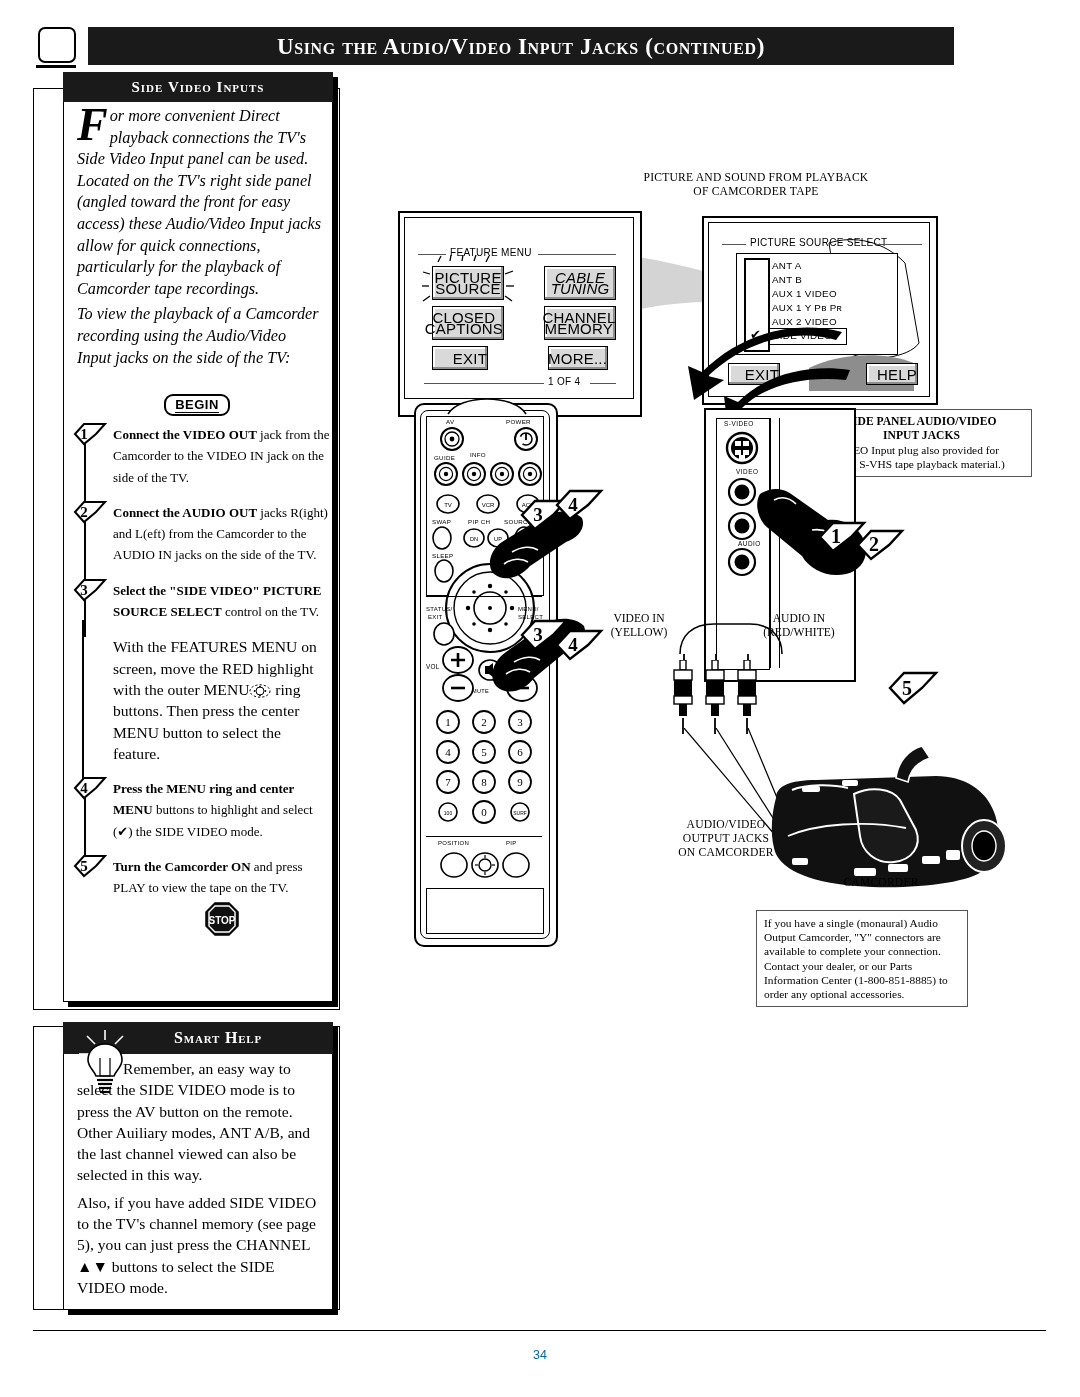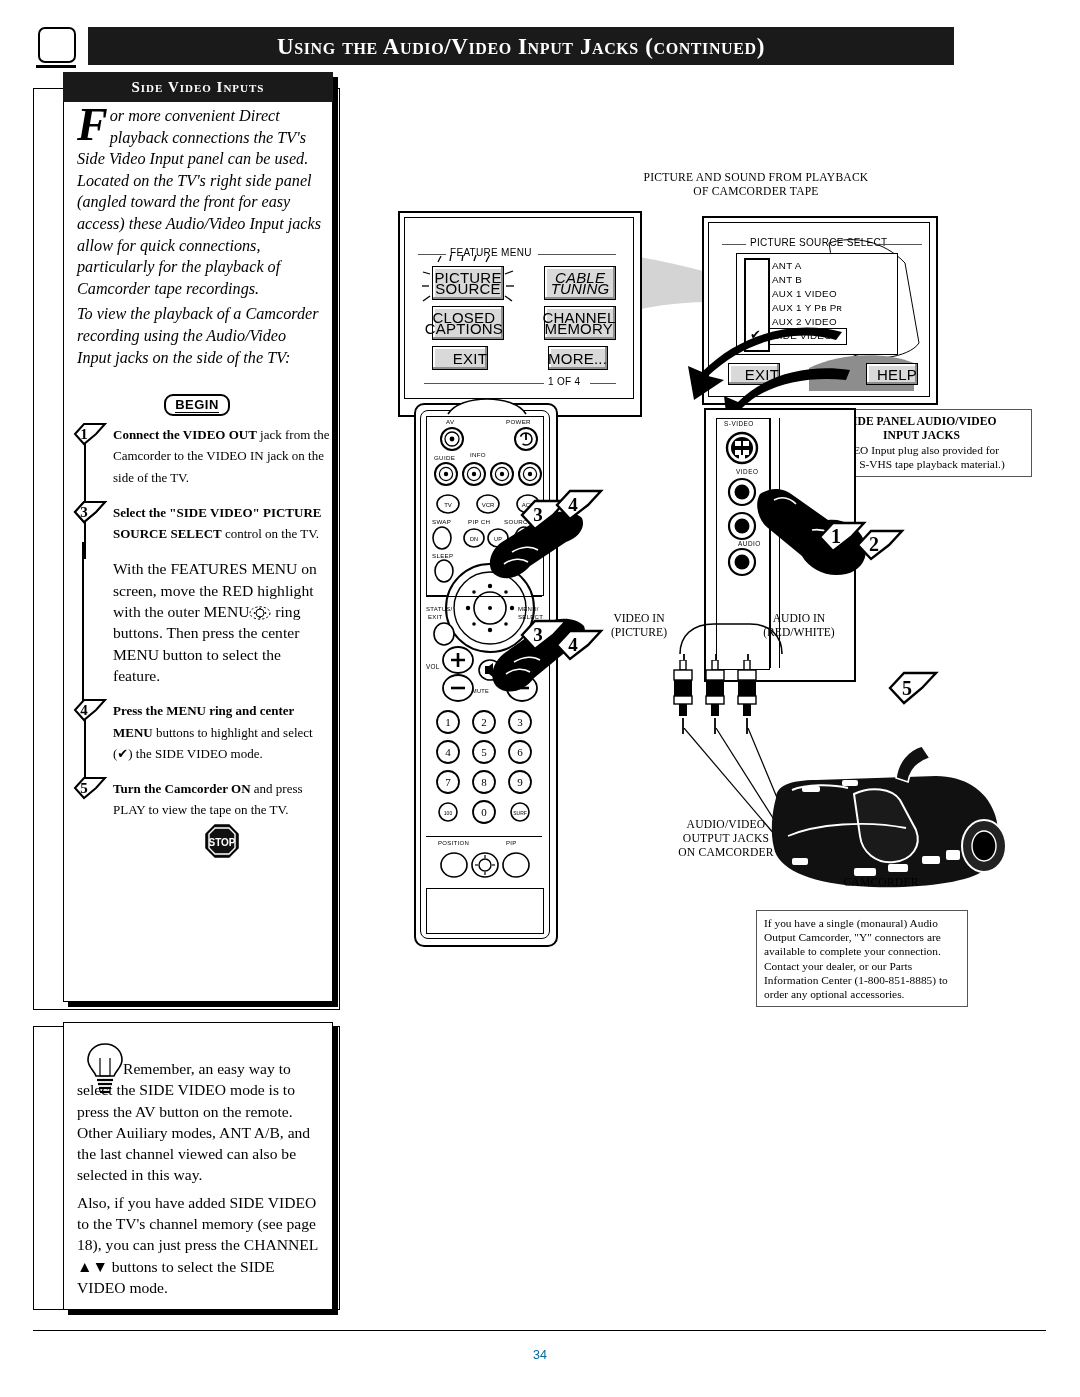--- a/index.html
+++ b/index.html
@@ -144,20 +144,21 @@
       </div>
 
       <div class="step">
         <div class="rail"></div>
         <div class="num">
           <svg width="36" height="24" viewBox="0 0 36 24">
             <path d="M2,12 L11,2 L32,2 L23,12 L11,22 Z" fill="#fff" stroke="#000" stroke-width="2"></path>
             <text x="11" y="17" font-family="Liberation Serif, serif" font-size="15" font-weight="700" text-anchor="middle">2</text>
           </svg>
         </div>
+        <p><b>Connect the AUDIO OUT</b><span> jacks R(ight) and L(eft) from the Camcorder to the AUDIO IN jacks on the side of the TV.</span></p>
       </div>
 
       <div class="step">
         <div class="rail"></div>
         <div class="num">
           <svg width="36" height="24" viewBox="0 0 36 24">
             <path d="M2,12 L11,2 L32,2 L23,12 L11,22 Z" fill="#fff" stroke="#000" stroke-width="2"></path>
             <text x="11" y="17" font-family="Liberation Serif, serif" font-size="15" font-weight="700" text-anchor="middle">3</text>
           </svg>
         </div>
@@ -205,41 +206,44 @@
           </span>
         </div>
       </div>
 
     </div>
   </div>
 
   <div class="panel" id="help-panel">
     <div class="blk"></div>
     <div class="body"></div>
+    <div class="hd">
+      <span>Smart Help</span>
+    </div>
     <div class="bulb">
       <svg width="56" height="76" viewBox="0 0 56 76">
         <g stroke="#fff" stroke-width="1.6" fill="none">
           <line x1="10" y1="8" x2="18" y2="16"></line>
           <line x1="28" y1="2" x2="28" y2="12"></line>
           <line x1="46" y1="8" x2="38" y2="16"></line>
           <line x1="2" y1="26" x2="12" y2="26"></line>
         </g>
         <path d="M28,16 C17,16 11,24 11,32 C11,39 17,42 19,48 L37,48 C39,42 45,39 45,32 C45,24 39,16 28,16 Z" fill="#fff" stroke="#000" stroke-width="1.6"></path>
         <path d="M23,30 L23,48 L33,48 L33,30" fill="none" stroke="#000" stroke-width="1.2"></path>
         <g stroke="#000" stroke-width="2.2">
           <line x1="20" y1="52" x2="36" y2="52"></line>
           <line x1="21" y1="56" x2="35" y2="56"></line>
           <line x1="22" y1="60" x2="34" y2="60"></line>
           <line x1="23" y1="64" x2="33" y2="64"></line>
         </g>
       </svg>
     </div>
     <div class="help-body">
       <p class="ind">Remember, an easy way to select the SIDE VIDEO mode is to press the AV button on the remote. Other Auiliary modes, ANT A/B, and the last channel viewed can also be selected in this way.</p>
-      <p>Also, if you have added SIDE VIDEO to the TV's channel memory (see page 18), you can just press the CHANNEL ▲▼ buttons to select the SIDE VIDEO mode.</p>
+      <p>Also, if you have added SIDE VIDEO to the TV's channel memory (see page 5), you can just press the CHANNEL ▲▼ buttons to select the SIDE VIDEO mode.</p>
     </div>
   </div>
 
   <div class="rt">
 
     <div class="cap" style="left:250px;top:83px;width:320px;">
       <div>PICTURE AND SOUND FROM PLAYBACK</div>
       <div>OF CAMCORDER TAPE</div>
     </div>
 
@@ -587,21 +591,21 @@
 
     <svg style="position:absolute;left:296px;top:530px;" width="150" height="100">
       <path d="M38,36 C38,18 50,6 72,6 L108,6 C128,6 140,18 140,36" fill="none" stroke="#000" stroke-width="1.6"></path>
       <line x1="42" y1="36" x2="42" y2="92" stroke="#000" stroke-width="1.8"></line>
       <line x1="74" y1="36" x2="74" y2="92" stroke="#000" stroke-width="1.8"></line>
       <line x1="106" y1="36" x2="106" y2="92" stroke="#000" stroke-width="1.8"></line>
     </svg>
 
     <div class="jacklabel" style="left:248px;top:524px;width:90px;">
       <div>VIDEO IN</div>
-      <div>(PICTURE)</div>
+      <div>(YELLOW)</div>
     </div>
     <div class="jacklabel" style="left:398px;top:524px;width:110px;">
       <div>AUDIO IN</div>
       <div>(RED/WHITE)</div>
     </div>
 
     <svg style="position:absolute;left:320px;top:572px;" width="116" height="74">
       <g>
         <rect x="14" y="0" width="6" height="10" fill="#fff" stroke="#000" stroke-width="1.4"></rect>
         <rect x="8" y="10" width="18" height="10" fill="#fff" stroke="#000" stroke-width="1.4"></rect>

